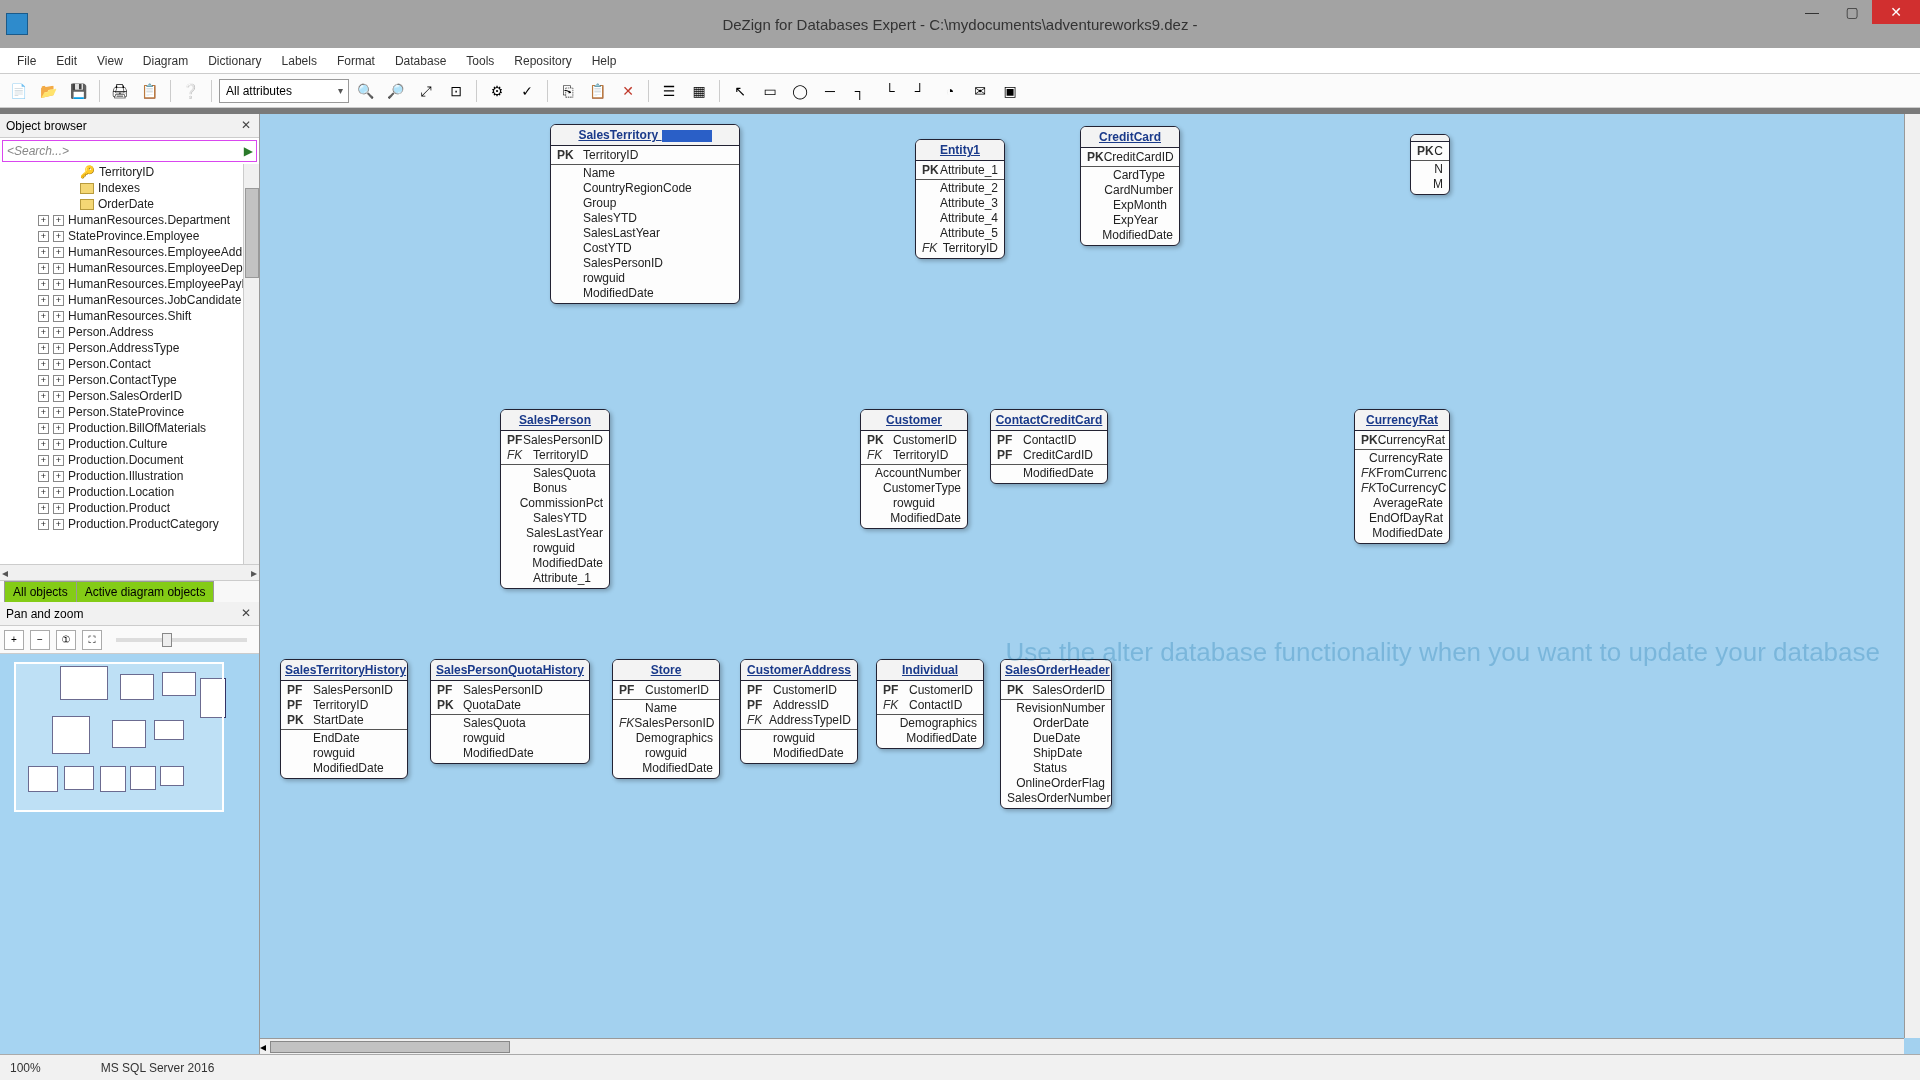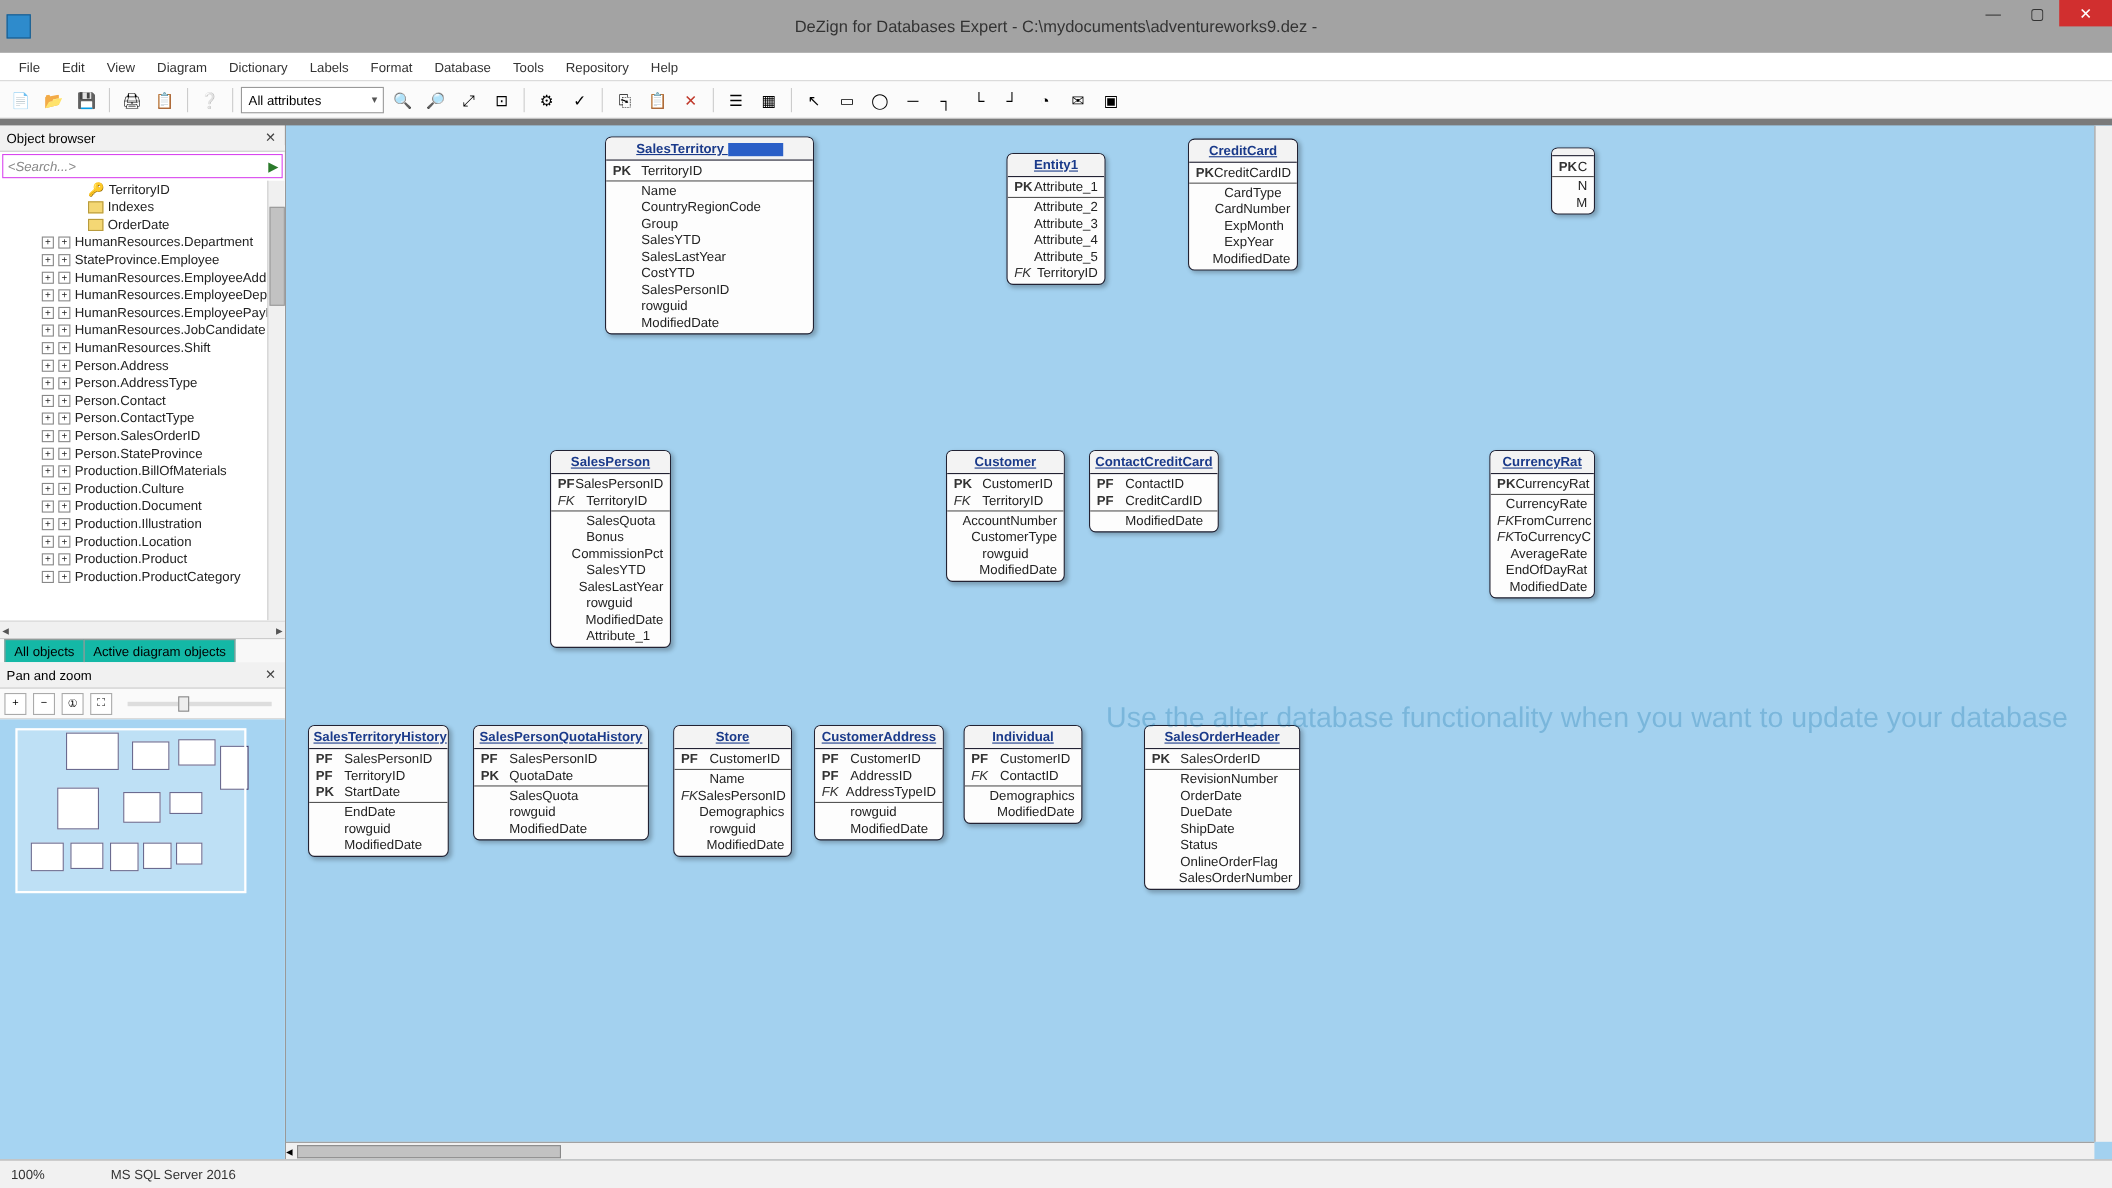--- a/index.html
+++ b/index.html
@@ -45,21 +45,21 @@
 .tree li { white-space:nowrap; padding:1px 0; display:flex; align-items:center; gap:4px; color:#222; }
 .tree li .exp { width:11px; height:11px; border:1px solid #888; display:inline-flex; align-items:center; justify-content:center; font-size:9px; line-height:1; background:#fff; }
 .tree li .fold { width:14px; height:11px; background:#f4d774; border:1px solid #b89b3d; }
 .tree li .key { color:#c0392b; }
 .tree .indent1 { padding-left:64px; }
 .tree .indent0 { padding-left:22px; }
 
 .tree-hscroll { height:16px; background:#f0f0f0; border-top:1px solid #ccc; display:flex; align-items:center; justify-content:space-between; padding:0 2px; color:#555; }
 
 .bottom-tabs { height:22px; background:#f8f8f8; border-top:1px solid #ccc; display:flex; align-items:flex-end; padding-left:4px; font-size:11px; }
-.bottom-tabs .bt { padding:3px 8px; border:1px solid #999; border-bottom:none; background:#14b8a6; margin-right:-1px; }
+.bottom-tabs .bt { padding:3px 8px; border:1px solid #999; border-bottom:none; background:#84cc16; margin-right:-1px; }
 .pz-tools { height:28px; background:#fafafa; border-bottom:1px solid #ccc; display:flex; align-items:center; padding:0 4px; gap:6px; }
 .pz-tools .zbtn { width:20px; height:20px; border:1px solid #aaa; background:#fff; display:flex; align-items:center; justify-content:center; font-size:10px; }
 .pz-slider { flex:1; height:4px; background:#ddd; margin:0 8px; position:relative; }
 .pz-slider .knob { position:absolute; left:35%; top:-5px; width:10px; height:14px; background:#eee; border:1px solid #888; }
 .minimap { flex:1; background:#a6d4f2; position:relative; }
 .minimap .mbox { position:absolute; background:#fff; border:1px solid #336; }
 .mm-view { position:absolute; border:2px solid #fff; background:rgba(255,255,255,.28); }
 
 
 .canvas-wrap { flex:1; position:relative; background:#a3d1ef; overflow:hidden; }
@@ -803,21 +803,21 @@
               <div class="row">
                 <span class="rk "></span>
                 <span class="rn">Demographics</span>
               </div>
               <div class="row">
                 <span class="rk "></span>
                 <span class="rn">ModifiedDate</span>
               </div>
             </div>
           </div>
-          <div class="entity" style="left: 780px; top: 545px; width: 142px;">
+          <div class="entity" style="left: 740px; top: 545px; width: 112px;">
             <div class="ehdr">SalesOrderHeader</div>
             <div class="ebody">
               <div class="row">
                 <span class="rk ">PK</span>
                 <span class="rn">SalesOrderID</span>
               </div>
               <div class="divider"></div>
               <div class="row">
                 <span class="rk "></span>
                 <span class="rn">RevisionNumber</span>

